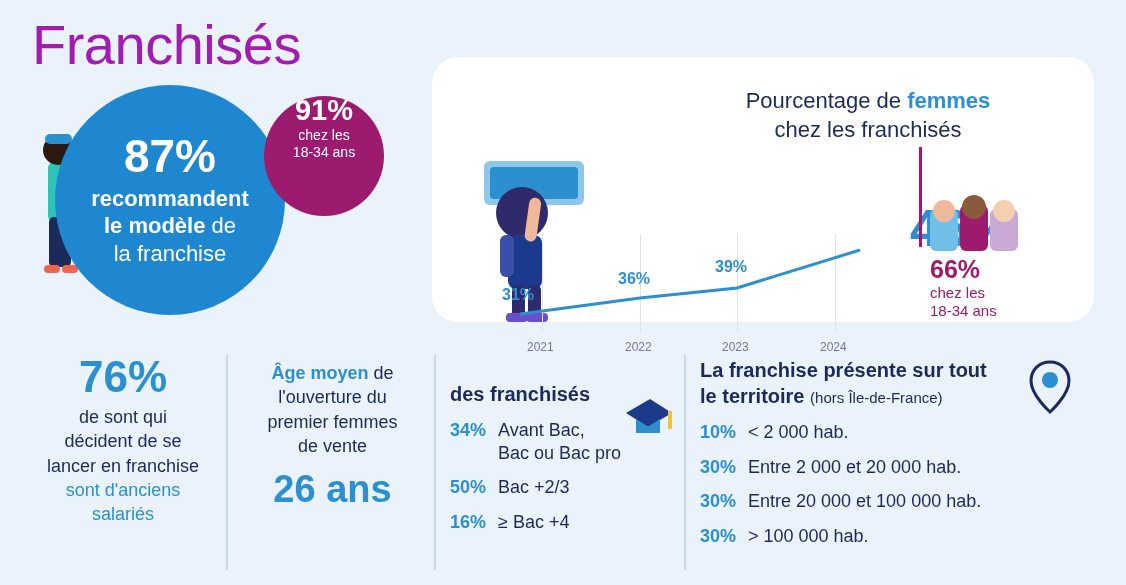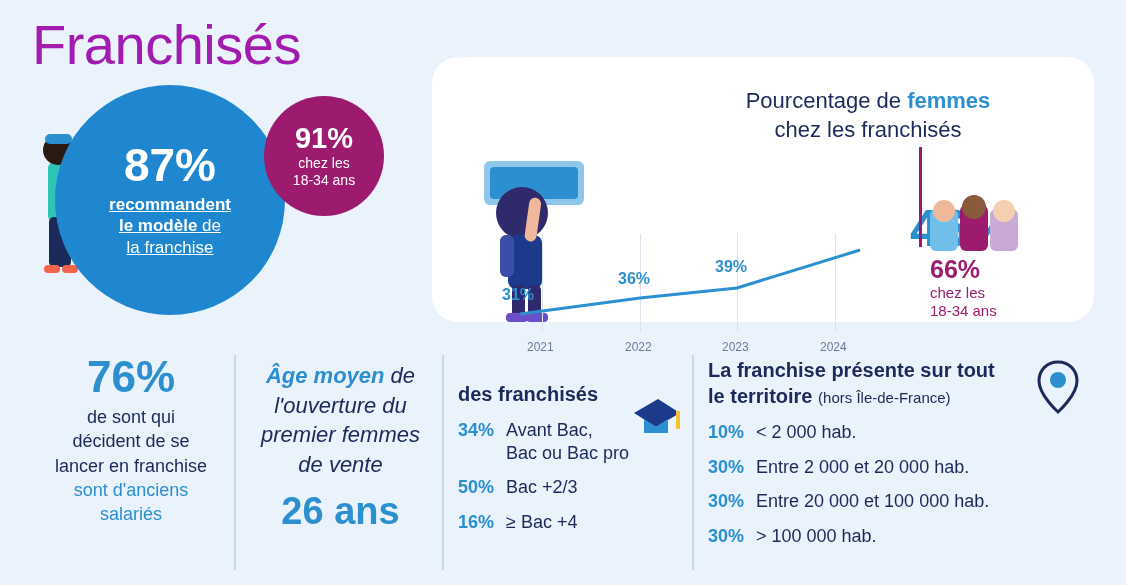--- a/index.html
+++ b/index.html
@@ -20,28 +20,28 @@
 
   
   .circle-main {
     position:absolute; left:55px; top:85px;
     width:230px; height:230px; border-radius:50%;
     background:#1e87cf;
     display:flex; flex-direction:column; align-items:center; justify-content:center;
     color:#fff; text-align:center;
   }
   .circle-main .big { font-size:46px; font-weight:bold; line-height:1; margin-bottom:6px;}
-  .circle-main .txt { font-size:17px; line-height:1.25;text-decoration:underline; }
+  .circle-main .txt { font-size:22px; line-height:1.25; }
   .circle-main .txt b { font-weight:bold; }
 
   .circle-small {
     position:absolute; left:264px; top:96px;
     width:120px; height:120px; border-radius:50%;
     background:#9c1b6e;
-    display:flex; flex-direction:column; align-items:center; justify-content:center;
+    display:flex; flex-direction:column; align-items:center; 
     color:#fff; text-align:center;
   }
   .circle-small .big { font-size:29px; font-weight:bold; line-height:1; }
   .circle-small .txt { font-size:14px; line-height:1.2; margin-top:2px;}
 
   
   .person-left { position:absolute; left:18px; top:82px; width:80px; height:200px; }
 
   
   .card {
@@ -68,30 +68,30 @@
   .avatars { position:absolute; left:498px; top:138px; width:88px; height:56px; }
   .chart-labels { position:absolute; left:28px; top:165px; width:420px; height:120px;}
   .pt-label { position:absolute; font-size:16px; font-weight:bold; color:#2b8fd0; }
   .yr-label { position:absolute; font-size:12px; color:#6f7b99; }
   .gridline { position:absolute; width:1px; background:#dde4ef; }
 
   
   .person-sign { position:absolute; left:28px; top:28px; width:150px; height:240px; }
 
   
-  .bottom { position:absolute; left:8px; top:345px; width:924px; height:240px; }
+  .bottom { position:absolute; left:0; top:345px; width:924px; height:240px; }
   .vdiv { position:absolute; top:10px; width:2px; height:215px; background:#c9d7e8; }
 
   .col76 { position:absolute; left:28px; top:10px; width:190px; text-align:center; }
   .col76 .big { font-size:44px; font-weight:bold; color:#2b8fd0; line-height:1; }
   .col76 .txt { font-size:18px; line-height:1.35; margin-top:6px; }
   .col76 .blue { color:#2b8fd0; }
 
   .colAge { position:absolute; left:240px; top:16px; width:185px; text-align:center; }
-  .colAge .txt { font-size:22px; line-height:1.35;font-style:italic; }
+  .colAge .txt { font-size:18px; line-height:1.35; }
   .colAge .hl { color:#2b8fd0; font-weight:bold; }
   .colAge .big { font-size:38px; font-weight:bold; color:#2b8fd0; margin-top:10px;}
 
   .colDip { position:absolute; left:450px; top:12px; width:215px; }
   .colDip .head { font-size:20px; font-weight:bold; line-height:1.25; }
   .row { display:flex; align-items:flex-start; margin-top:12px; font-size:18px; line-height:1.25;}
   .row .pct { color:#2b8fd0; font-weight:bold; min-width:48px; }
   .diploma-icon { position:absolute; left:170px; top:30px; width:56px; height:56px;}
 
   .colTerr { position:absolute; left:700px; top:12px; width:400px; }

